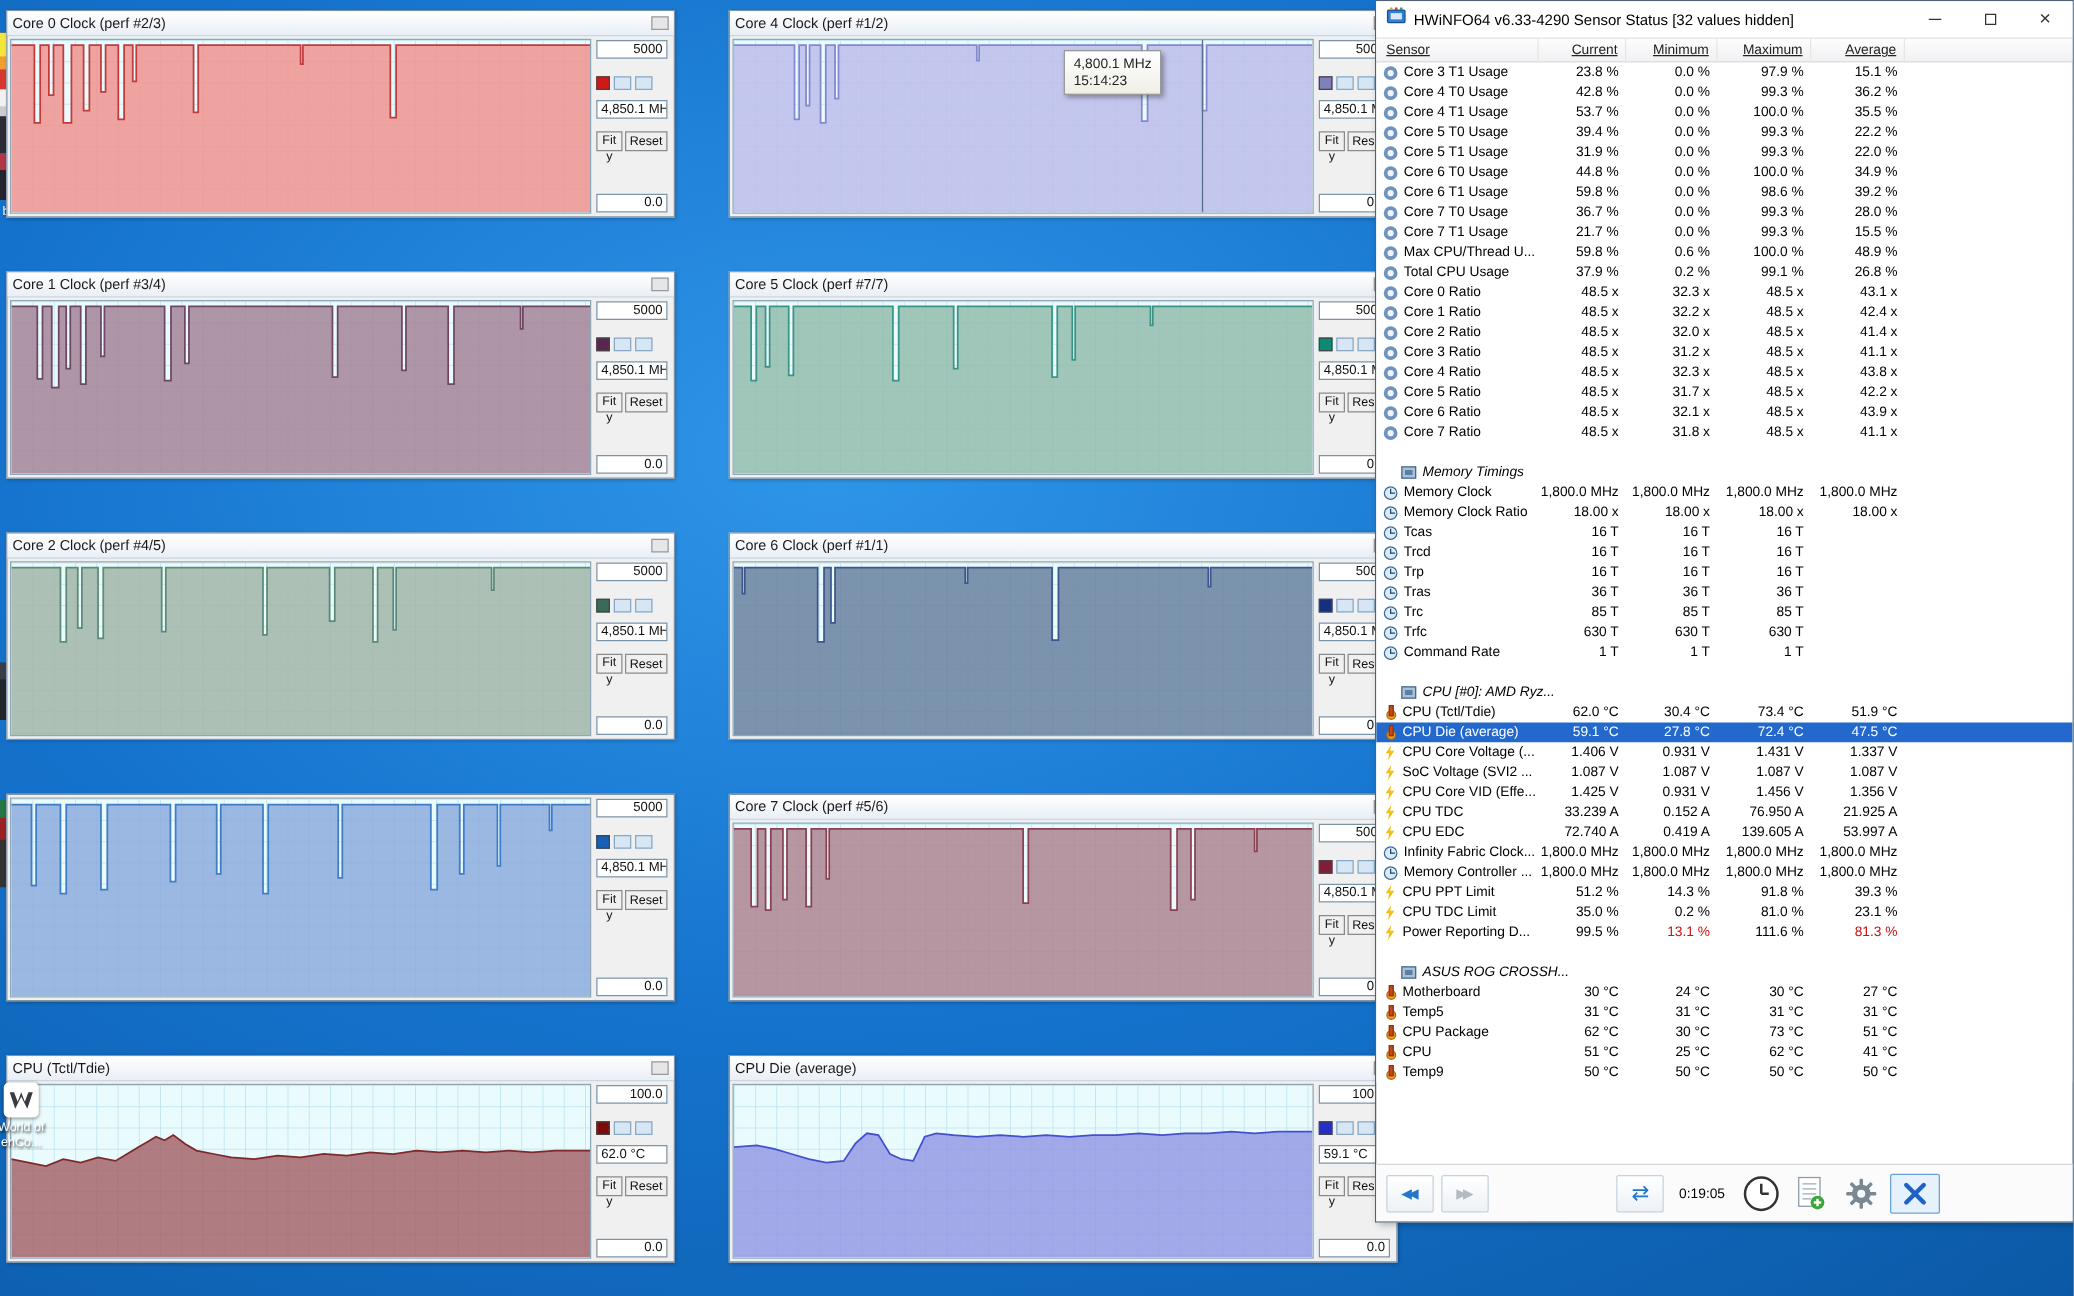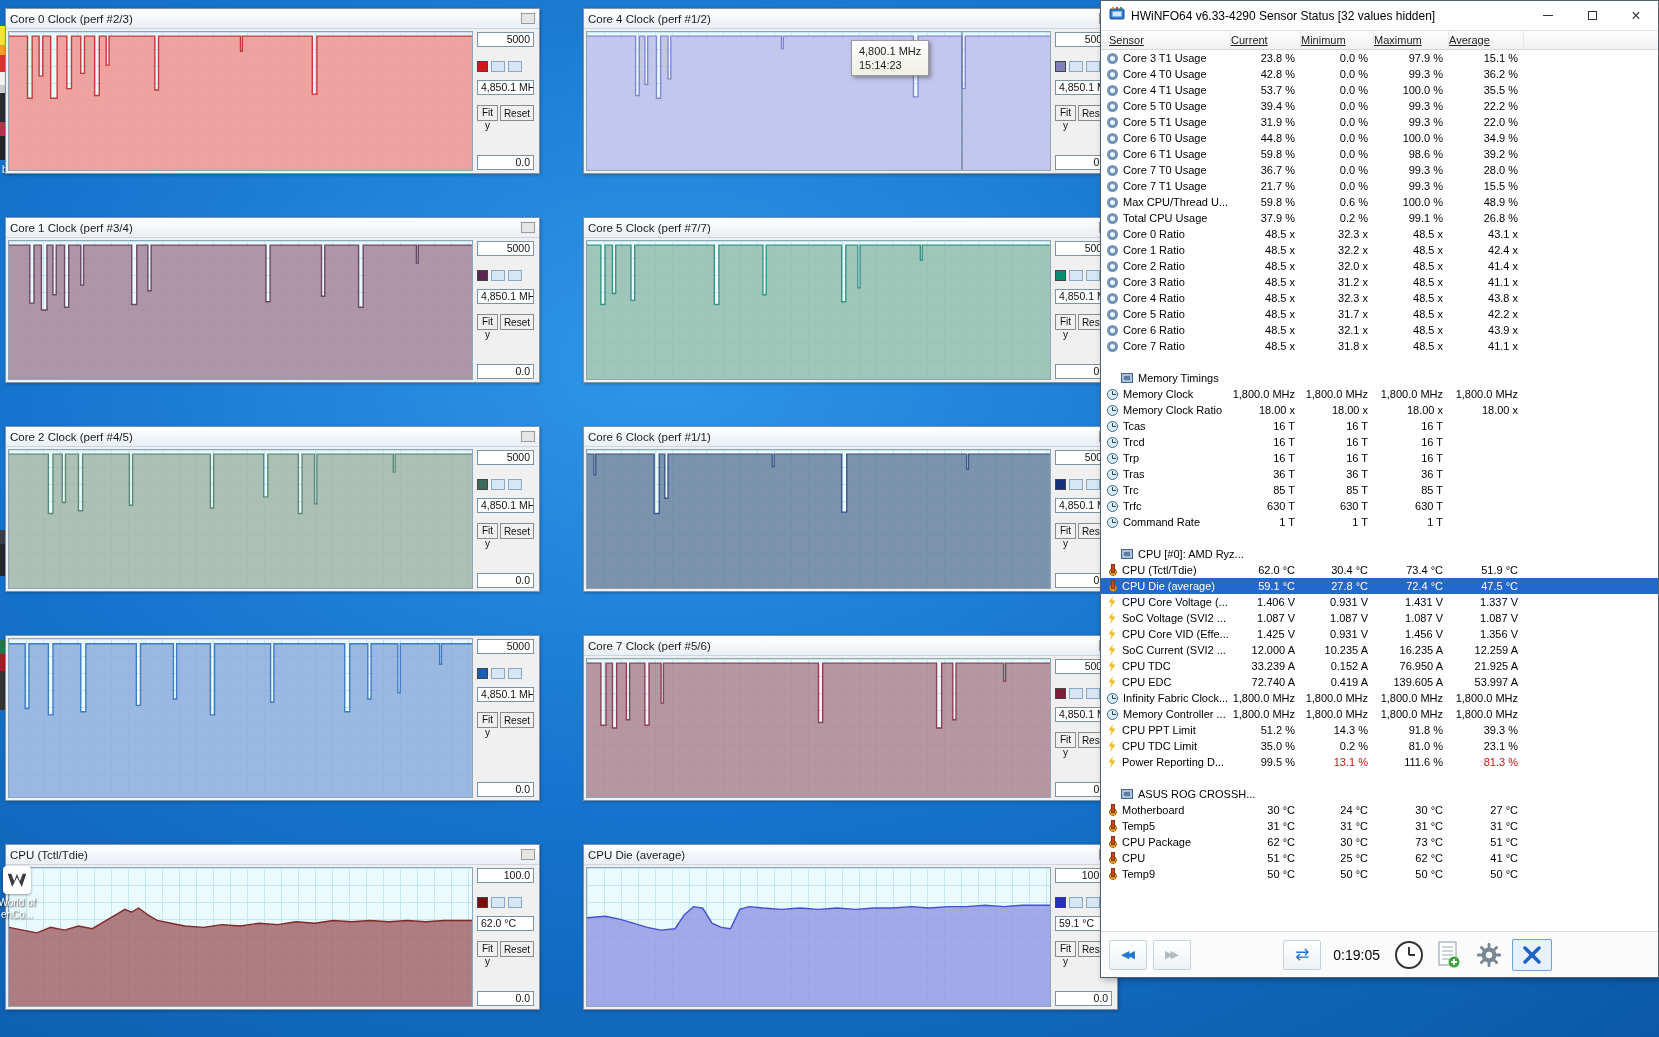--- a/index.html
+++ b/index.html
@@ -57,27 +57,27 @@
   .htitle { height:29px; flex:none; display:flex; align-items:center; padding-left:8px; background:#fff; }
   .htext { flex:1; font-size:12px; color:#000; white-space:nowrap; overflow:hidden; margin-left:6px; }
   .wbtn { width:44px; height:29px; flex:none; display:flex; align-items:center; justify-content:center; color:#222; }
   .gl-min { display:inline-block; width:10px; height:1px; background:#333; }
   .gl-max { display:inline-block; width:9px; height:9px; border:1px solid #333; }
   .gl-close { font-size:16px; line-height:16px; color:#333; }
   .hheader { height:20px; flex:none; display:grid; grid-template-columns:130px 70px 73px 75px 75px 1fr;
     background:linear-gradient(#fdfdfd,#f0f1f3); border-top:1px solid #e2e2e2; border-bottom:1px solid #d6d6d6; font-size:11px; color:#222; }
   .hc { line-height:19px; overflow:hidden; white-space:nowrap; border-right:1px solid #e6e6e6;text-decoration:underline; }
   .hc.nmh { padding-left:8px; text-align:left; }
-  .hc.vch { padding-right:6px; }
+  .hc.vch { text-align:right; padding-right:6px; }
   .hc.fill { border-right:none; }
   .hrows { flex:1; overflow:hidden; }
   .srow { display:grid; grid-template-columns:130px 70px 73px 75px 75px 1fr; height:16px; align-items:center; font-size:11px; color:#000; background:#fff; }
   .srow .nm { display:flex; align-items:center; gap:5px; padding-left:6px; white-space:nowrap; overflow:hidden; }
   .srow .vc { text-align:right; padding-right:6px; white-space:nowrap; overflow:hidden; }
-  .srow.section .nm { grid-column:1 / -1;padding-left:20px; }
+  .srow.section .nm { font-style:italic; grid-column:1 / -1;padding-left:20px; }
   .srow.hl { background:#2368cc; color:#fff; }
   .red { color:#cc1111; }
   .ic { width:12px; height:12px; flex:none; position:relative; display:inline-block; }
   .ic-gauge { width:11px; height:11px; border:3px solid #6f93bd; border-radius:50%; background:#eef4fa; }
   .ic-clock { width:11px; height:11px; border:1px solid #3a6a9a; border-radius:50%; background:#dceaf6; }
   .ic-clock::before { content:""; position:absolute; left:4px; top:1px; width:1px; height:4px; background:#234a70; }
   .ic-clock::after  { content:""; position:absolute; left:4px; top:4px; width:4px; height:1px; background:#234a70; }
   .ic-thermo { width:10px; height:12px; }
   .ic-thermo::before { content:""; position:absolute; left:2px; bottom:0; width:6px; height:6px; border-radius:50%; background:#e8a020; border:1px solid #a86a10; }
   .ic-thermo::after  { content:""; position:absolute; left:4px; top:0; width:2px; height:7px; background:#c84818; border:1px solid #8a3410; }
@@ -85,21 +85,21 @@
   .ic-chip { width:12px; height:10px; background:#a8c0d8; border:1px solid #48688a; }
   .ic-chip::before { content:""; position:absolute; inset:2px; background:#5d7ea0; }
 
   .htoolbar { height:46px; flex:none; border-top:1px solid #d8d8d8; background:#fbfbfb; display:flex; align-items:center; padding:0 8px; gap:6px; }
   .tbbtn { width:38px; height:30px; border:1px solid #c4d2e0; border-radius:2px; background:linear-gradient(#ffffff,#edf1f6);
     display:flex; align-items:center; justify-content:center; }
   .arr { font-size:11px; letter-spacing:-3px; padding-right:3px; }
   .arr.blue { color:#2277cc; } .arr.gray { color:#b2bac4; }
   .arr.big { font-size:17px; letter-spacing:0; padding:0; }
   .tspacer { flex:1; } .tendspacer { width:92px; flex:none; }
-  .ttime { font-size:14px; color:#000; margin:0 6px; }
+  .ttime { font-size:11px; color:#000; margin:0 6px; }
   .tbicon { display:flex; align-items:center; justify-content:center; width:34px; height:32px; }
   .closebig { width:40px; height:32px; border:1px solid #6aa0dc; background:#e6f1fc; }
 </style>
 </head>
 <body>
 
 <div class="frag" id="frag1"></div>
 <div class="frag" id="frag2"></div>
 <div class="frag" id="frag3"></div>
 <div id="bgtext">burner</div>
@@ -806,31 +806,20 @@
       </div>
       <div class="srow">
         <div class="nm">
           <span class="ic ic-bolt"></span>
           <span>CPU Core VID (Effe...</span>
         </div>
         <div class="vc">1.425 V</div>
         <div class="vc">0.931 V</div>
         <div class="vc">1.456 V</div>
         <div class="vc">1.356 V</div>
-        <div></div>
-      </div>
-      <div class="srow">
-        <div class="nm">
-          <span class="ic ic-bolt"></span>
-          <span>SoC Current (SVI2 ...</span>
-        </div>
-        <div class="vc">12.000 A</div>
-        <div class="vc">10.235 A</div>
-        <div class="vc">16.235 A</div>
-        <div class="vc">12.259 A</div>
         <div></div>
       </div>
       <div class="srow">
         <div class="nm">
           <span class="ic ic-bolt"></span>
           <span>CPU TDC</span>
         </div>
         <div class="vc">33.239 A</div>
         <div class="vc">0.152 A</div>
         <div class="vc">76.950 A</div>

